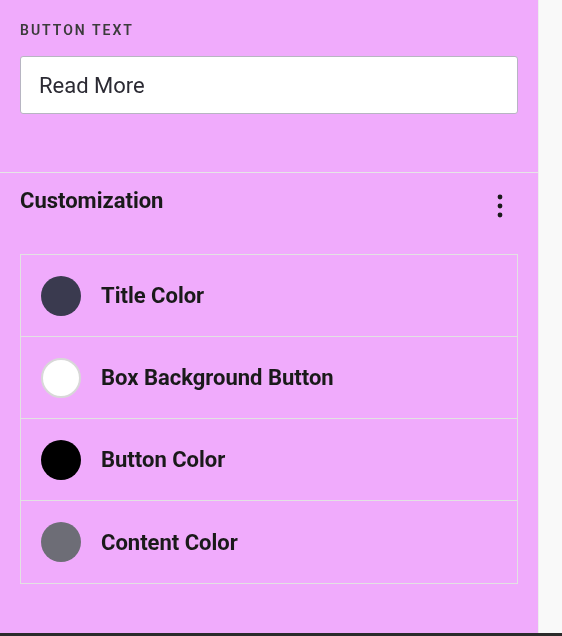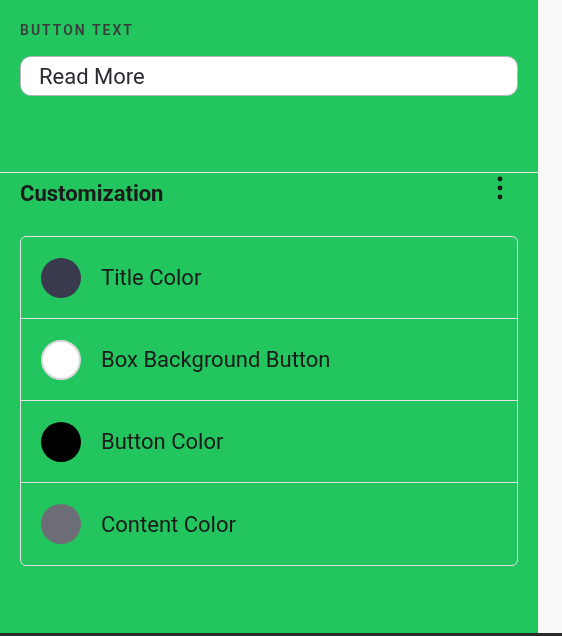--- a/index.html
+++ b/index.html
@@ -10,21 +10,21 @@
     body {
       font-family: -apple-system, BlinkMacSystemFont, "Segoe UI", Roboto, sans-serif;
       background: #fff;
       width: 562px;
       height: 636px;
       position: relative;
     }
     .panel {
       width: 538px;
       height: 636px;
-      background: #22c55e;
+      background: #f0abfc;
       position: relative;
     }
     .scroll-track {
       position: absolute;
       right: 0;
       top: 0;
       width: 24px;
       height: 636px;
       background: #f9f9f9;
       border-left: 1px solid #eee;
@@ -46,41 +46,41 @@
     .field-label {
       font-size: 14px;
       font-weight: 600;
       letter-spacing: 2px;
       color: #3b3b3b;
       margin-bottom: 18px;
       text-transform: uppercase;
     }
     .text-input {
       width: 100%;
-      height: 40px;
+      height: 58px;
       border: 1px solid #b7b5c2;
-      border-radius: 11px;
+      border-radius: 3px;
       padding: 0 18px;
       font-size: 22px;
       color: #2b2a33;
       font-family: inherit;
       outline: none;
     }
     .divider {
       height: 1px;
       width: 562px;
       margin-left: -20px;
       background: #e6e6e6;
       position: absolute;
       left: 0;
       top: 172px;
     }
     .section-header {
       display: flex;
-      align-items: flex-end;
+      align-items: flex-start;
       justify-content: space-between;
       padding: 26px 20px 30px 20px;
       margin-top: 18px;
     }
     .section-title {
       font-size: 22px;
       font-weight: 700;
       color: #1a1a1a;
     }
     .kebab {
@@ -91,22 +91,23 @@
       justify-content: center;
       cursor: pointer;
     }
     .kebab svg {
       width: 6px;
       height: 24px;
     }
     .color-list {
       margin: 0 20px 0 20px;
       border: 1px solid #e2e2e2;
-      border-radius: 6px;
+      border-radius: 0;
       overflow: hidden;
+      font-weight: bold;
     }
     .color-row {
       display: flex;
       align-items: center;
       height: 82px;
       padding: 0 20px;
       border-bottom: 1px solid #e2e2e2;
       cursor: pointer;
     }
     .color-row:last-child {

